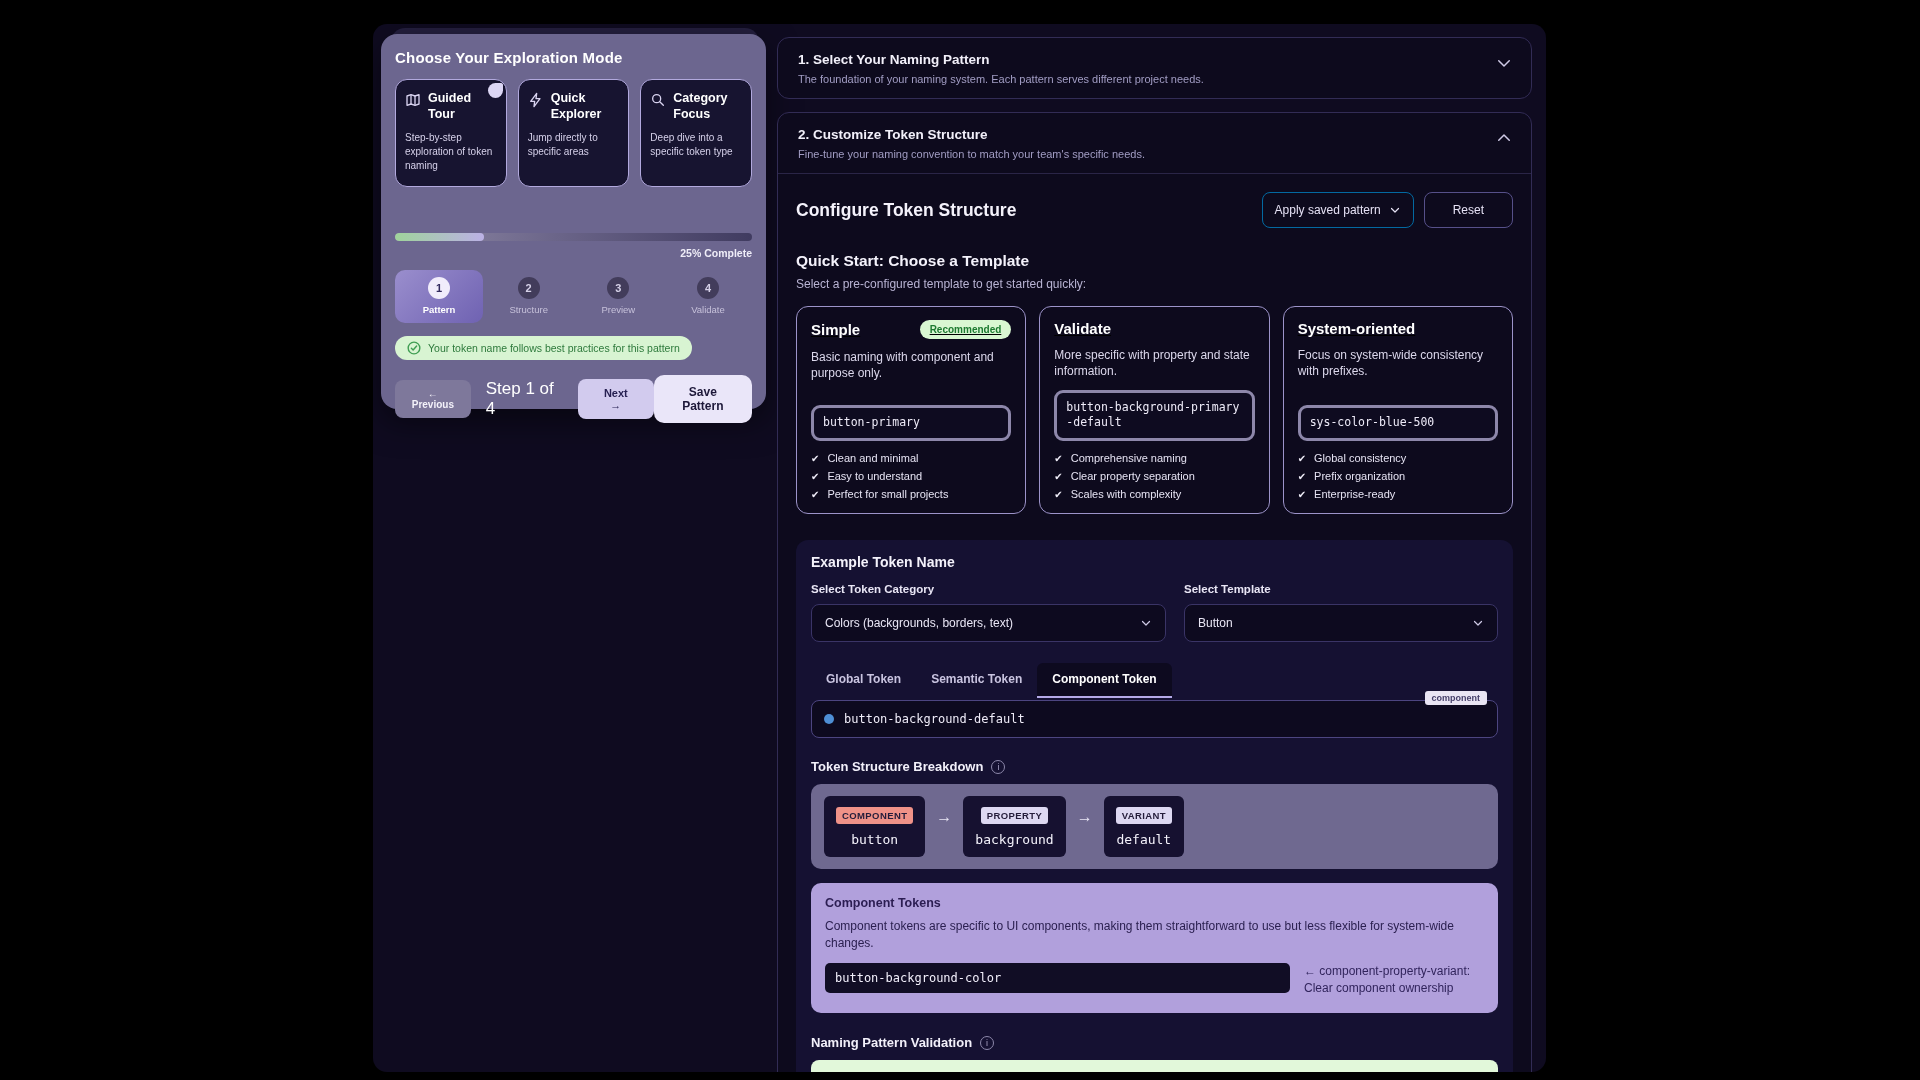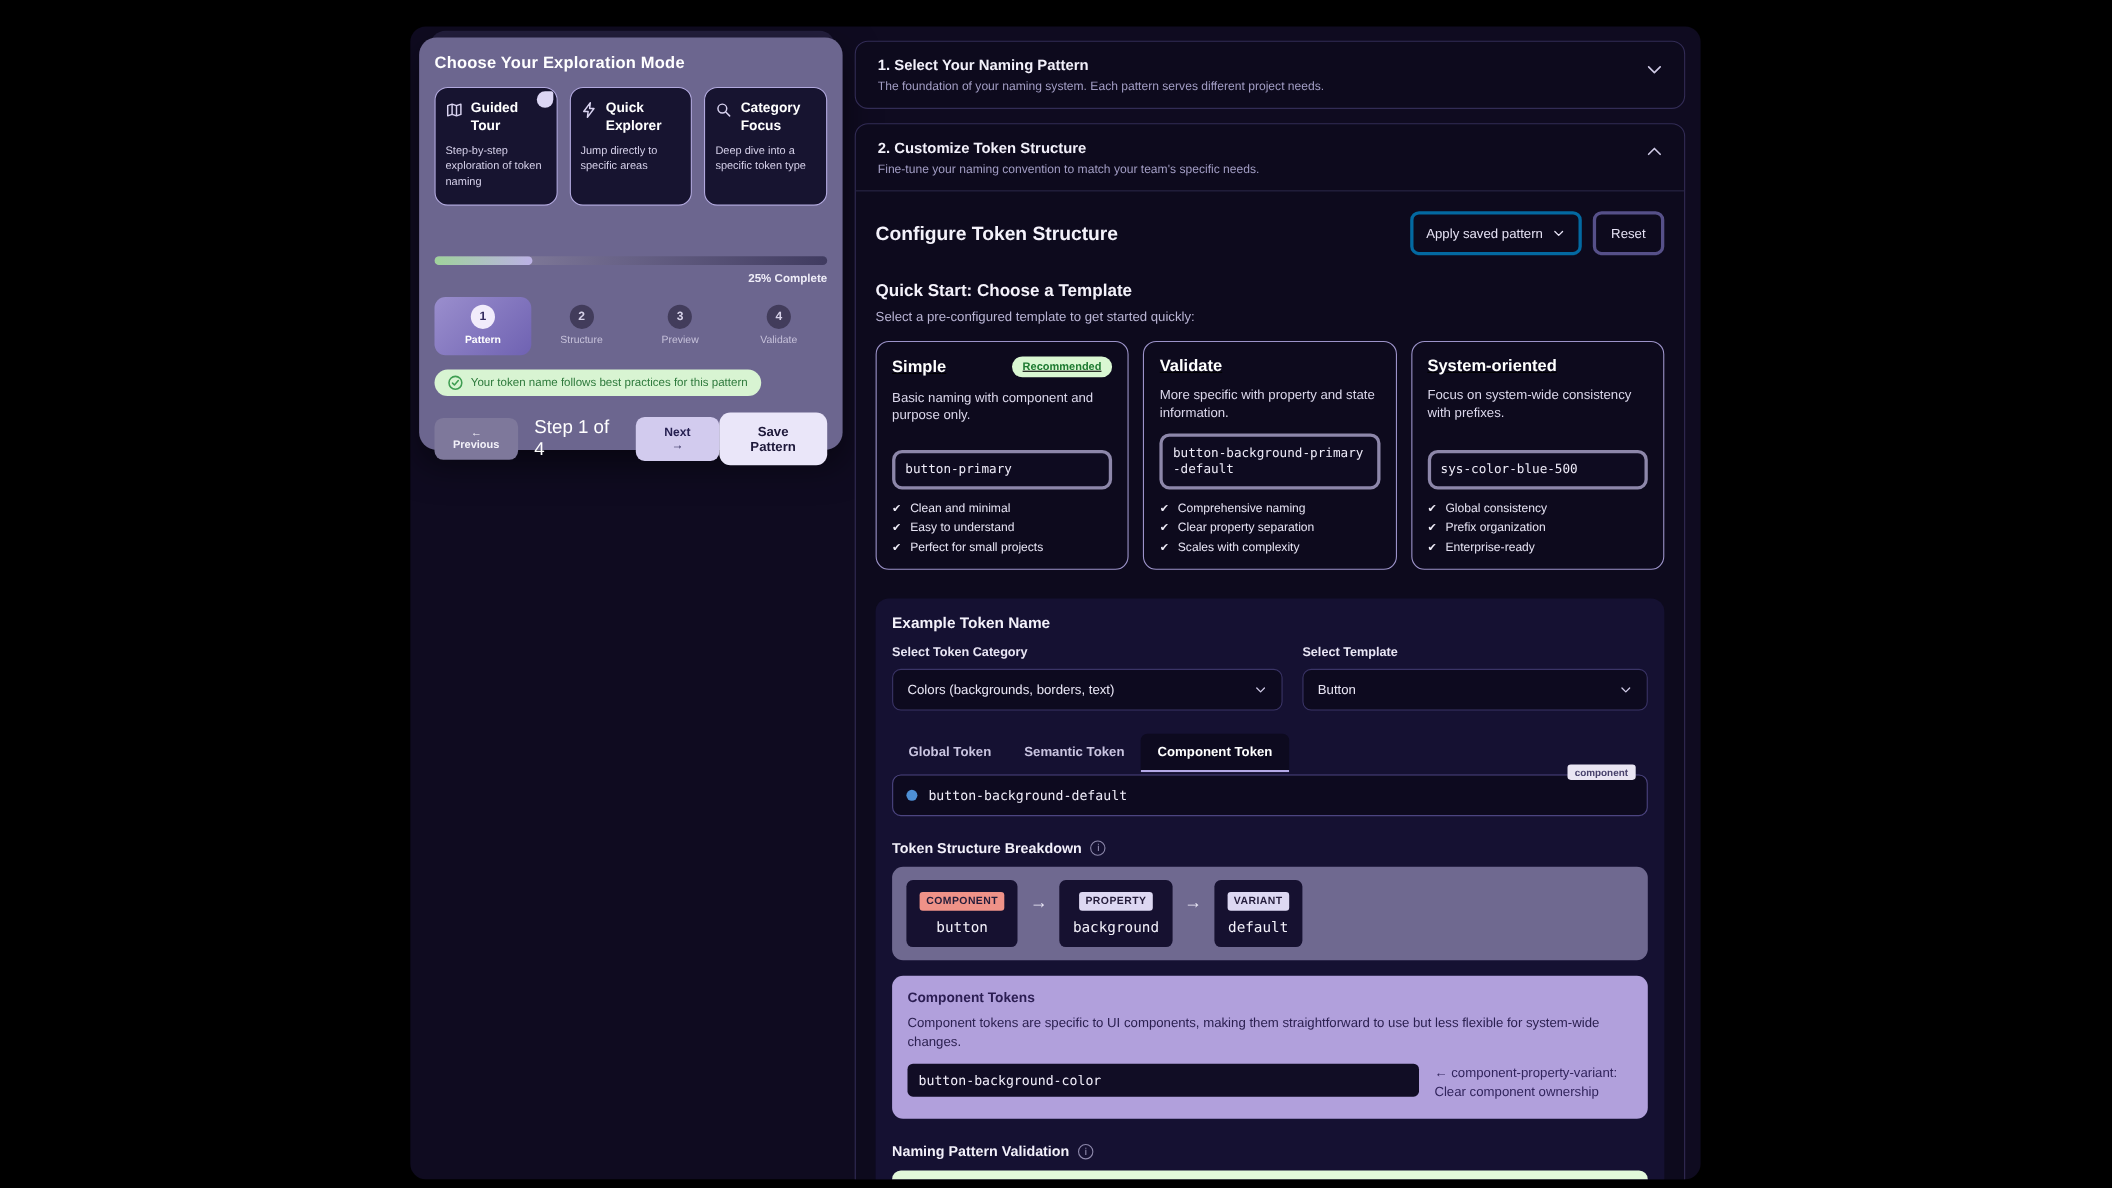--- a/index.html
+++ b/index.html
@@ -63,23 +63,23 @@
   .section-head { padding:14px 20px 13px; cursor:pointer; }
   .section-title { color:#f2f0fa; font-size:13.5px; font-weight:bold; }
   .section-sub { margin-top:6px; color:#a29dc4; font-size:11px; }
   .chevron { position:absolute; right:18px; top:16px; color:#cfcae6; cursor:pointer; }
   .divider { border-top:1px solid #2a2547; }
 
   .sec2-body { padding:18px 18px 24px; }
   .cfg-row { display:flex; align-items:center; }
   .cfg-title { color:#f4f2fb; font-size:17.5px; font-weight:bold; }
   .btn-outline { display:inline-flex; align-items:center; gap:8px; background:transparent;
-    border:3px solid #0369a1; border-radius:8px; color:#e6e2f5; font-size:12px;
+    border:1px solid #0369a1; border-radius:8px; color:#e6e2f5; font-size:12px;
     padding:10px 12px; }
-  .btn-reset { margin-left:10px; border-color:#565089; padding:10px 14px; }
+  .btn-reset { margin-left:10px; border-color:#565089; padding:10px 28px; }
   .cfg-actions { margin-left:auto; display:flex; align-items:center; }
 
   .qs-title { margin-top:24px; color:#f4f2fb; font-size:15.5px; font-weight:bold; }
   .qs-sub { margin-top:7px; color:#b9b4d4; font-size:12px; }
 
   .tcards { display:flex; gap:13px; margin-top:15px; }
   .tcard { flex:1; height:208px; border:1px solid #9c93c9; border-radius:12px;
     padding:13px 14px; display:flex; flex-direction:column; cursor:pointer; }
   .tcard-head { display:flex; align-items:center; justify-content:space-between;text-decoration:underline; }
   .tcard-name { color:#fff; font-size:15px; font-weight:bold; }

